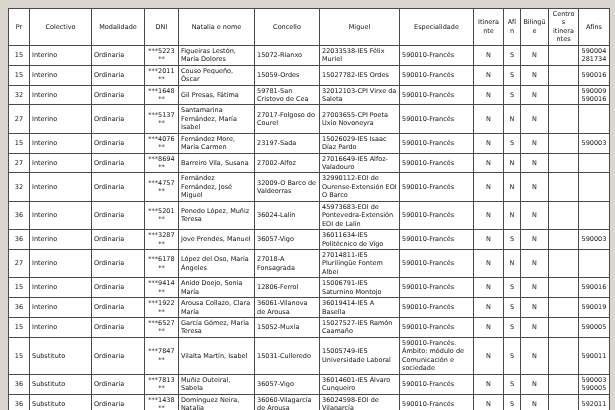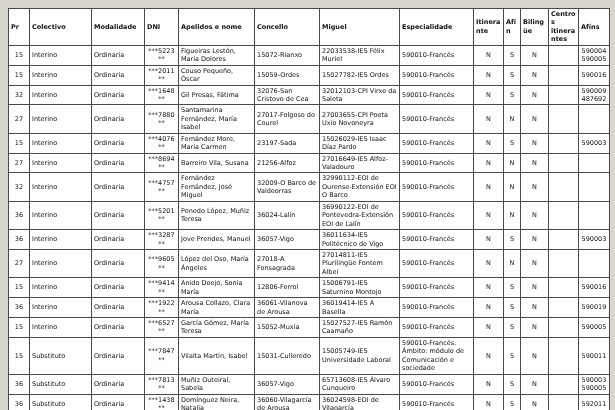--- a/index.html
+++ b/index.html
@@ -32,22 +32,22 @@
     line-height: 1.3;
     color: #111111;
     padding: 1px 2px;
     vertical-align: middle;
     overflow: hidden;
     word-wrap: break-word;
     white-space: pre-line;
     background: #ffffff;
   }
   table.assignments th {
-    font-weight: bold;
-    text-align: left;
+    font-weight: normal;
+    text-align: center;
     height: 18px;
   }
   table.assignments td {
     height: 16px;
   }
   td.al-left  { text-align: left; }
   td.al-center{ text-align: center; }
 
   
   col.c-pr        { width: 21px; }
@@ -83,21 +83,21 @@
       <col class="c-bilingue">
       <col class="c-centros-itinerantes">
       <col class="c-afins">
     </colgroup>
     <thead>
       <tr id="header-row">
           <th>Pr</th>
           <th>Colectivo</th>
           <th>Modalidade</th>
           <th>DNI</th>
-          <th>Apelidos e nome</th>
+          <th>Natalia e nome</th>
           <th>Concello</th>
           <th>Miguel</th>
           <th>Especialidade</th>
           <th>Itinerante</th>
           <th>Afín</th>
           <th>Bilingüe</th>
           <th>Centros itinerantes</th>
           <th>Afíns</th>
         </tr>
     </thead>
@@ -109,21 +109,21 @@
           <td class="al-center">***5223**</td>
           <td class="al-left">Figueiras Lestón, María Dolores</td>
           <td class="al-left">15072-Rianxo</td>
           <td class="al-left">22033538-IES Félix Muriel</td>
           <td class="al-left">590010-Francés</td>
           <td class="al-center">N</td>
           <td class="al-center">S</td>
           <td class="al-center">N</td>
           <td class="al-center"></td>
           <td class="al-center">590004
-590005</td>
+281734</td>
         </tr>
         <tr>
           <td class="al-center">15</td>
           <td class="al-left">Interino</td>
           <td class="al-left">Ordinaria</td>
           <td class="al-center">***2011**</td>
           <td class="al-left">Couso Pequeño, Óscar</td>
           <td class="al-left">15059-Ordes</td>
           <td class="al-left">15027782-IES Ordes</td>
           <td class="al-left">590010-Francés</td>
@@ -132,35 +132,35 @@
           <td class="al-center">N</td>
           <td class="al-center"></td>
           <td class="al-center">590016</td>
         </tr>
         <tr>
           <td class="al-center">32</td>
           <td class="al-left">Interino</td>
           <td class="al-left">Ordinaria</td>
           <td class="al-center">***1648**</td>
           <td class="al-left">Gil Presas, Fátima</td>
-          <td class="al-left">32076-San Cristovo de Cea</td>
+          <td class="al-left">59781-San Cristovo de Cea</td>
           <td class="al-left">32012103-CPI Virxe da Saleta</td>
           <td class="al-left">590010-Francés</td>
           <td class="al-center">N</td>
           <td class="al-center">S</td>
           <td class="al-center">N</td>
           <td class="al-center"></td>
           <td class="al-center">590009
-487692</td>
+590016</td>
         </tr>
         <tr>
           <td class="al-center">27</td>
           <td class="al-left">Interino</td>
           <td class="al-left">Ordinaria</td>
-          <td class="al-center">***7880**</td>
+          <td class="al-center">***5137**</td>
           <td class="al-left">Santamarina Fernández, María Isabel</td>
           <td class="al-left">27017-Folgoso do Courel</td>
           <td class="al-left">27003655-CPI Poeta Uxío Novoneyra</td>
           <td class="al-left">590010-Francés</td>
           <td class="al-center">N</td>
           <td class="al-center">N</td>
           <td class="al-center">N</td>
           <td class="al-center"></td>
           <td class="al-center"></td>
         </tr>
@@ -178,21 +178,21 @@
           <td class="al-center">N</td>
           <td class="al-center"></td>
           <td class="al-center">590003</td>
         </tr>
         <tr>
           <td class="al-center">27</td>
           <td class="al-left">Interino</td>
           <td class="al-left">Ordinaria</td>
           <td class="al-center">***8694**</td>
           <td class="al-left">Barreiro Vila, Susana</td>
-          <td class="al-left">21256-Alfoz</td>
+          <td class="al-left">27002-Alfoz</td>
           <td class="al-left">27016649-IES Alfoz-Valadouro</td>
           <td class="al-left">590010-Francés</td>
           <td class="al-center">N</td>
           <td class="al-center">N</td>
           <td class="al-center">N</td>
           <td class="al-center"></td>
           <td class="al-center"></td>
         </tr>
         <tr>
           <td class="al-center">32</td>
@@ -209,21 +209,21 @@
           <td class="al-center"></td>
           <td class="al-center"></td>
         </tr>
         <tr>
           <td class="al-center">36</td>
           <td class="al-left">Interino</td>
           <td class="al-left">Ordinaria</td>
           <td class="al-center">***5201**</td>
           <td class="al-left">Penedo López, Muñiz Teresa</td>
           <td class="al-left">36024-Lalín</td>
-          <td class="al-left">36990122-EOI de Pontevedra-Extensión EOI de Lalín</td>
+          <td class="al-left">45973683-EOI de Pontevedra-Extensión EOI de Lalín</td>
           <td class="al-left">590010-Francés</td>
           <td class="al-center">N</td>
           <td class="al-center">N</td>
           <td class="al-center">N</td>
           <td class="al-center"></td>
           <td class="al-center"></td>
         </tr>
         <tr>
           <td class="al-center">36</td>
           <td class="al-left">Interino</td>
@@ -236,21 +236,21 @@
           <td class="al-center">N</td>
           <td class="al-center">S</td>
           <td class="al-center">N</td>
           <td class="al-center"></td>
           <td class="al-center">590003</td>
         </tr>
         <tr>
           <td class="al-center">27</td>
           <td class="al-left">Interino</td>
           <td class="al-left">Ordinaria</td>
-          <td class="al-center">***9605**</td>
+          <td class="al-center">***6178**</td>
           <td class="al-left">López del Oso, María Ángeles</td>
           <td class="al-left">27018-A Fonsagrada</td>
           <td class="al-left">27014811-IES Plurilingüe Fontem Albei</td>
           <td class="al-left">590010-Francés</td>
           <td class="al-center">N</td>
           <td class="al-center">N</td>
           <td class="al-center">N</td>
           <td class="al-center"></td>
           <td class="al-center"></td>
         </tr>
@@ -314,21 +314,21 @@
           <td class="al-center"></td>
           <td class="al-center">590011</td>
         </tr>
         <tr>
           <td class="al-center">36</td>
           <td class="al-left">Substituto</td>
           <td class="al-left">Ordinaria</td>
           <td class="al-center">***7813**</td>
           <td class="al-left">Muñiz Outeiral, Sabela</td>
           <td class="al-left">36057-Vigo</td>
-          <td class="al-left">65713608-IES Álvaro Cunqueiro</td>
+          <td class="al-left">36014601-IES Álvaro Cunqueiro</td>
           <td class="al-left">590010-Francés</td>
           <td class="al-center">N</td>
           <td class="al-center">S</td>
           <td class="al-center">N</td>
           <td class="al-center"></td>
           <td class="al-center">590003
 590005</td>
         </tr>
         <tr>
           <td class="al-center">36</td>

